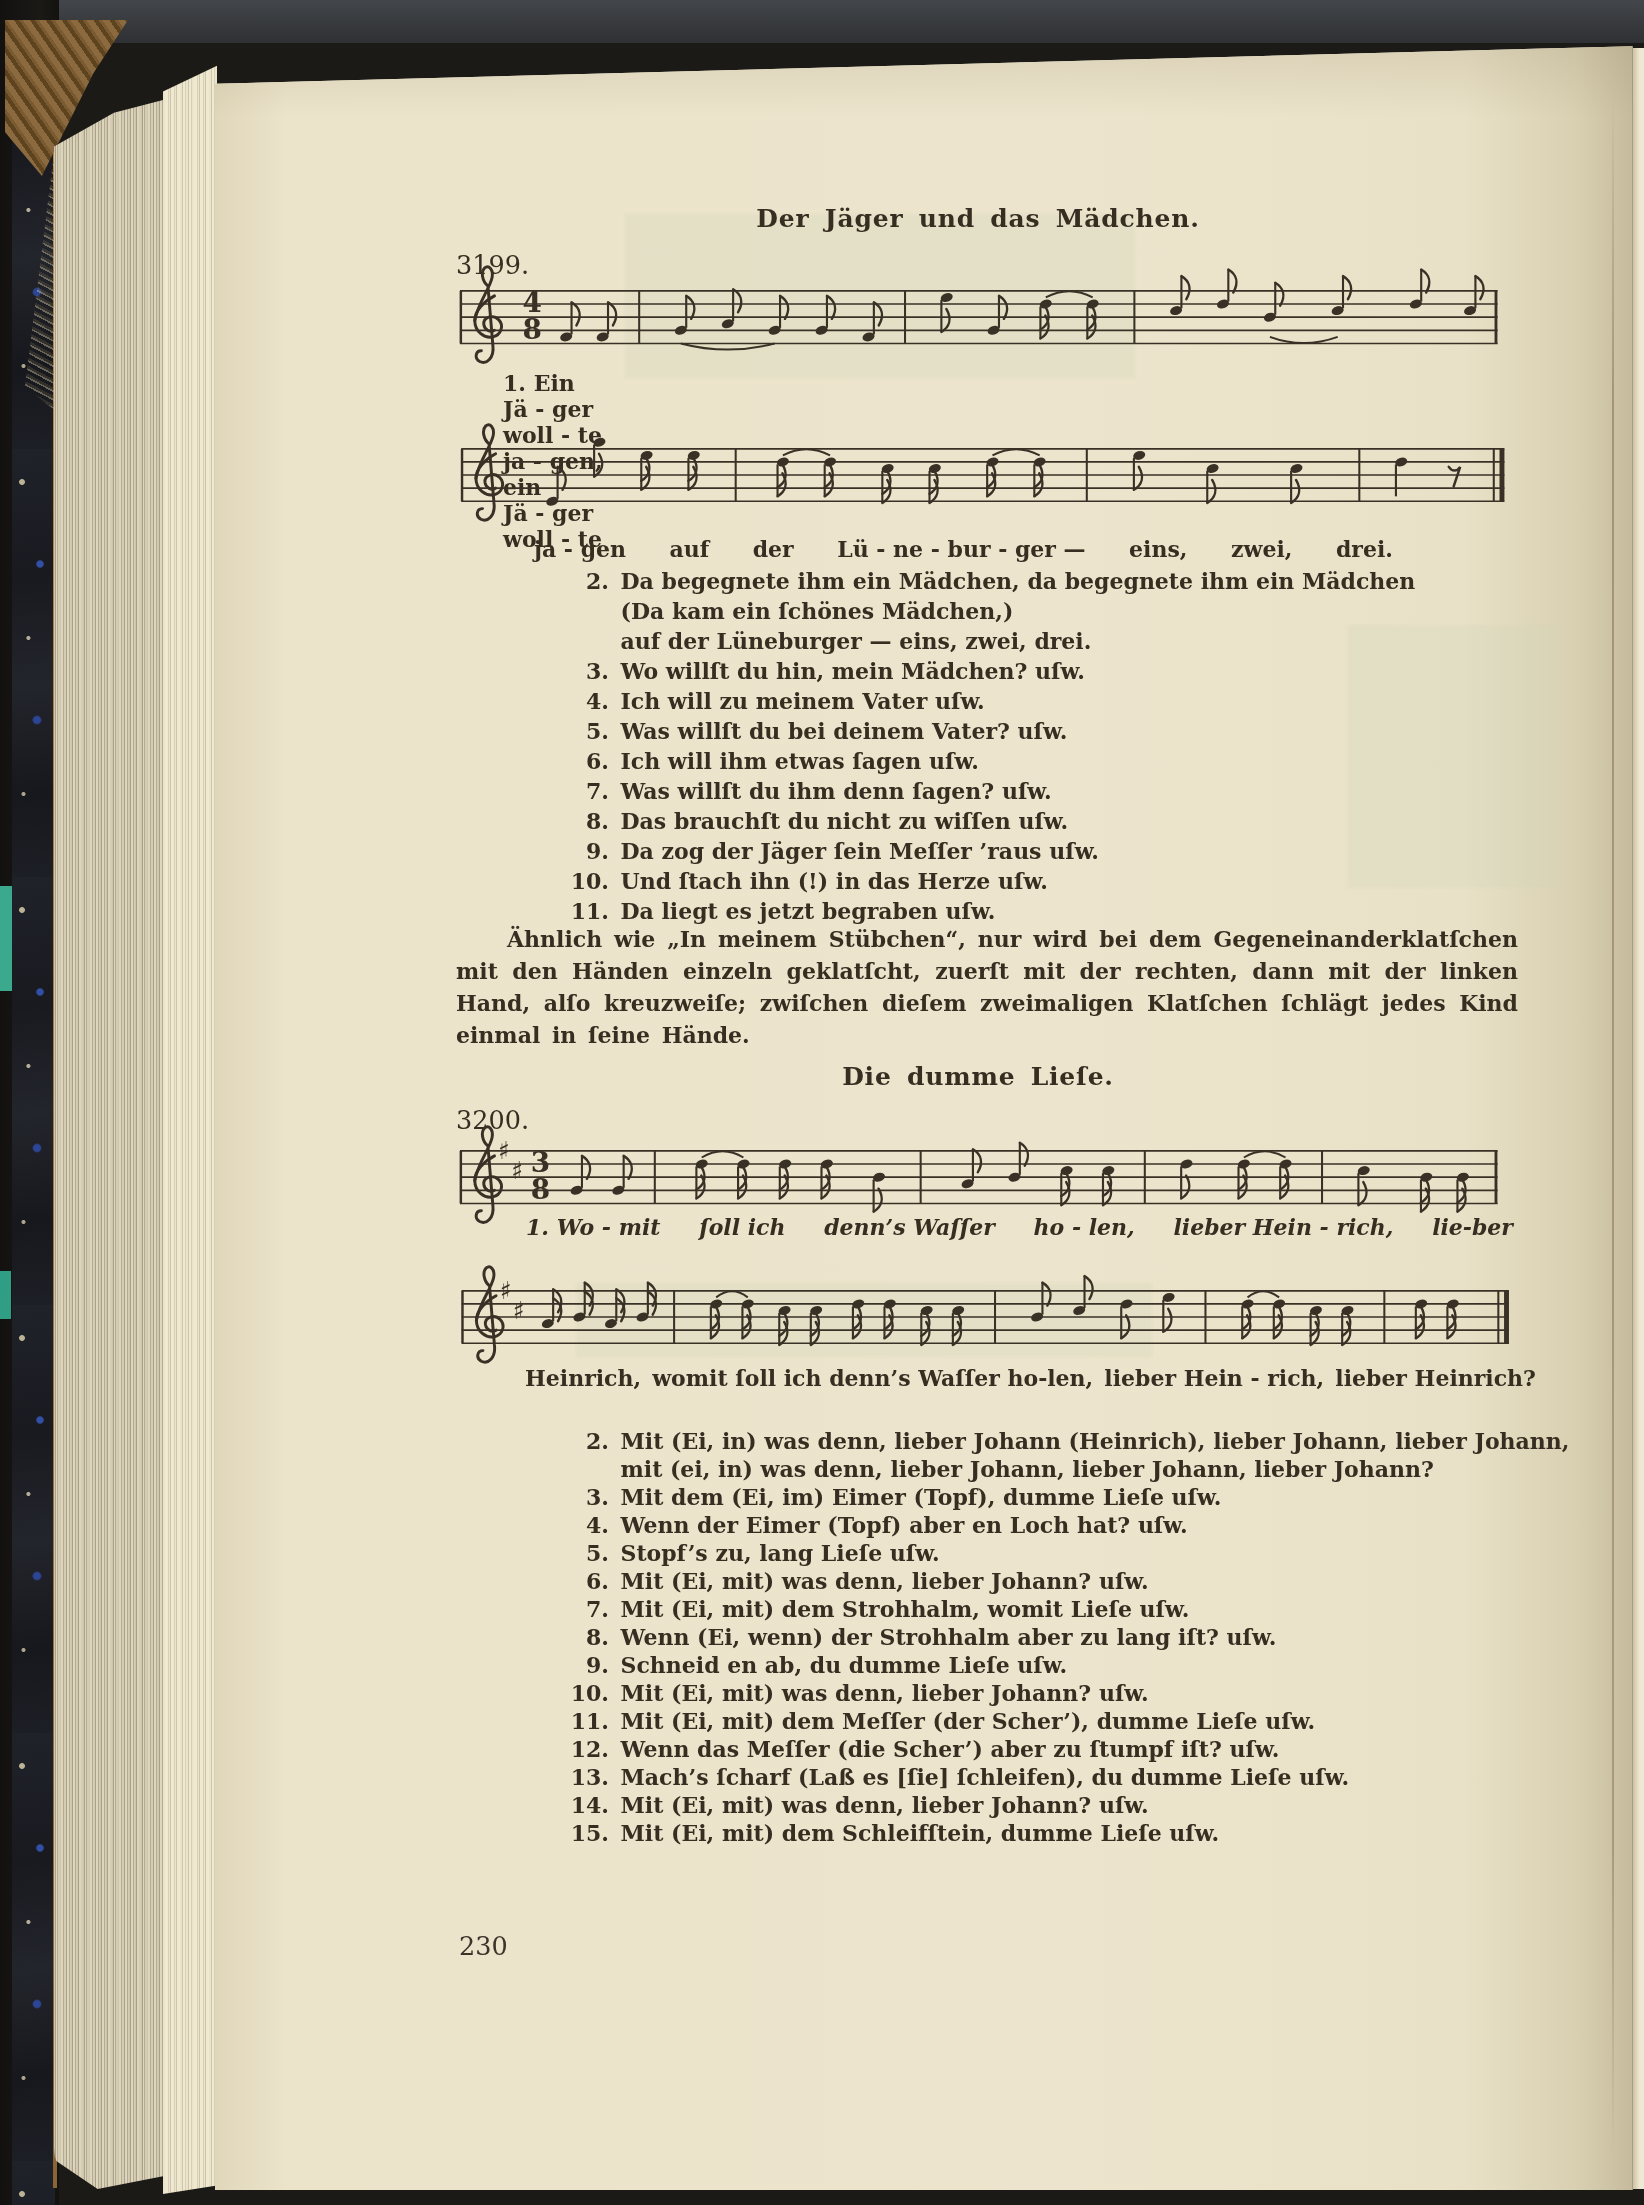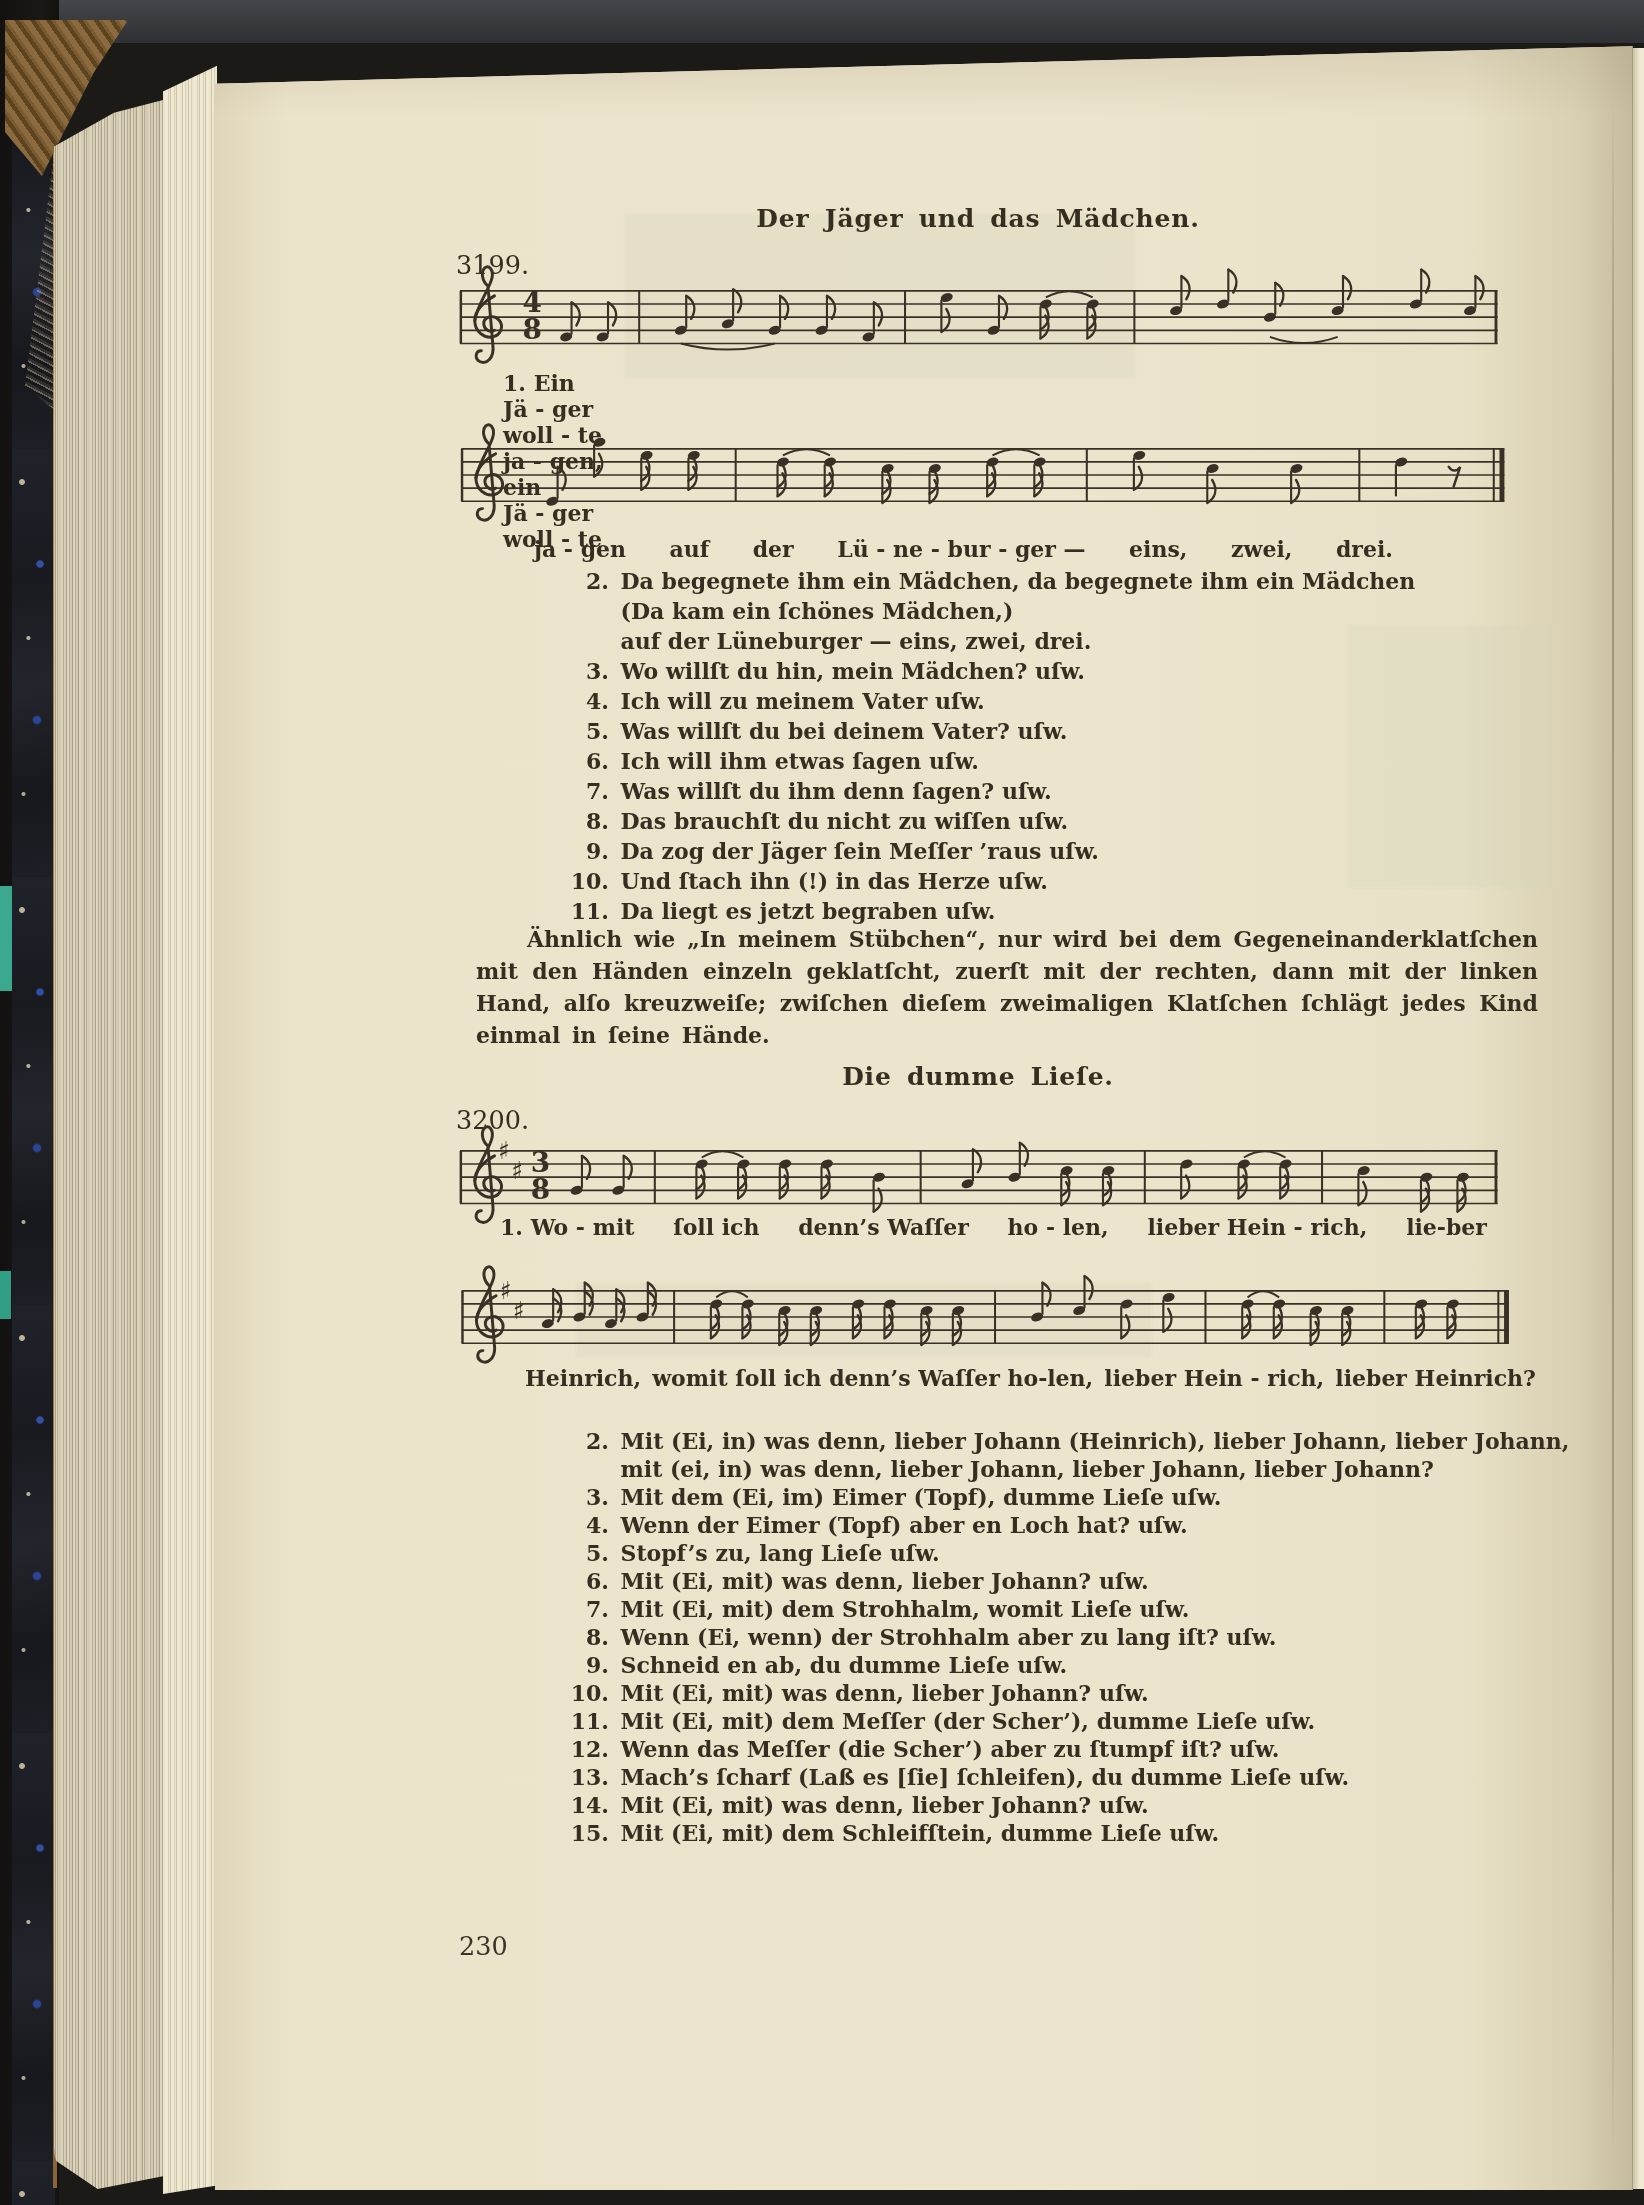--- a/index.html
+++ b/index.html
@@ -308,21 +308,21 @@
         <div class="verse">
           <span class="vnum">10.</span>
           <span class="vtext">Und ſtach ihn (!) in das Herze uſw.</span>
         </div>
         <div class="verse">
           <span class="vnum">11.</span>
           <span class="vtext">Da liegt es jetzt begraben uſw.</span>
         </div>
       </div>
 
-    <p class="note-para" style="left:456px;top:923px;width:1062px;margin-left:20px;">Ähnlich wie „In meinem Stübchen“, nur wird bei dem Gegeneinanderklatſchen mit den Händen einzeln geklatſcht, zuerſt mit der rechten, dann mit der linken Hand, alſo kreuzweiſe; zwiſchen dieſem zweimaligen Klatſchen ſchlägt jedes Kind einmal in ſeine Hände.</p>
+    <p class="note-para" style="left:456px;top:923px;width:1062px;">Ähnlich wie „In meinem Stübchen“, nur wird bei dem Gegeneinanderklatſchen mit den Händen einzeln geklatſcht, zuerſt mit der rechten, dann mit der linken Hand, alſo kreuzweiſe; zwiſchen dieſem zweimaligen Klatſchen ſchlägt jedes Kind einmal in ſeine Hände.</p>
 
     <div class="song-title" style="top:1062px;">Die dumme Lieſe.</div>
     <div class="song-number" style="top:1105px;">3200.</div>
 
     <svg class="staff" style="left:456px;top:1123px;" width="1044" height="110" viewBox="0 0 1270 134">
         <line x1="4" y1="34" x2="1268" y2="34" stroke="#3a3126" stroke-width="2"></line>
         <line x1="4" y1="50" x2="1268" y2="50" stroke="#3a3126" stroke-width="2"></line>
         <line x1="4" y1="66" x2="1268" y2="66" stroke="#3a3126" stroke-width="2"></line>
         <line x1="4" y1="82" x2="1268" y2="82" stroke="#3a3126" stroke-width="2"></line>
         <line x1="4" y1="98" x2="1268" y2="98" stroke="#3a3126" stroke-width="2"></line>
@@ -397,21 +397,21 @@
         <path d="M 1174.6000000000001,108 c 10,-6 13,-16 6,-28" fill="none" stroke="#3a3126" stroke-width="3" stroke-linecap="round"></path>
         <path d="M 1174.6000000000001,97 c 10,-6 13,-16 6,-28" fill="none" stroke="#3a3126" stroke-width="3" stroke-linecap="round"></path>
         <ellipse cx="1225.55" cy="66" rx="7.5" ry="5.2" fill="#3a3126" transform="rotate(-18 1225.55 66)"></ellipse>
         <line x1="1219.05" y1="69" x2="1219.05" y2="108" stroke="#3a3126" stroke-width="2.6"></line>
         <path d="M 1219.05,108 c 10,-6 13,-16 6,-28" fill="none" stroke="#3a3126" stroke-width="3" stroke-linecap="round"></path>
         <path d="M 1219.05,97 c 10,-6 13,-16 6,-28" fill="none" stroke="#3a3126" stroke-width="3" stroke-linecap="round"></path>
         <path d="M 298.45,42 Q 323.85,27 349.25,42" fill="none" stroke="#3a3126" stroke-width="2.4"></path>
         <path d="M 958.85,42 Q 984.25,27 1009.6500000000001,42" fill="none" stroke="#3a3126" stroke-width="2.4"></path>
         <line x1="1266" y1="34" x2="1266" y2="98" stroke="#3a3126" stroke-width="3.5"></line>
       </svg>
-    <div class="lyrics" style="left:500px;top:1214px;width:987px;">
+    <div class="lyrics" style="left:526px;top:1214px;width:987px;font-style:italic;">
         <span>1. Wo - mit</span>
         <span>ſoll ich</span>
         <span>denn’s Waſſer</span>
         <span>ho - len,</span>
         <span>lieber Hein - rich,</span>
         <span>lie-ber</span>
       </div>
 
     <svg class="staff" style="left:456px;top:1263px;" width="1057" height="113" viewBox="0 0 1285 138">
         <line x1="4" y1="34" x2="1283" y2="34" stroke="#3a3126" stroke-width="2"></line>

